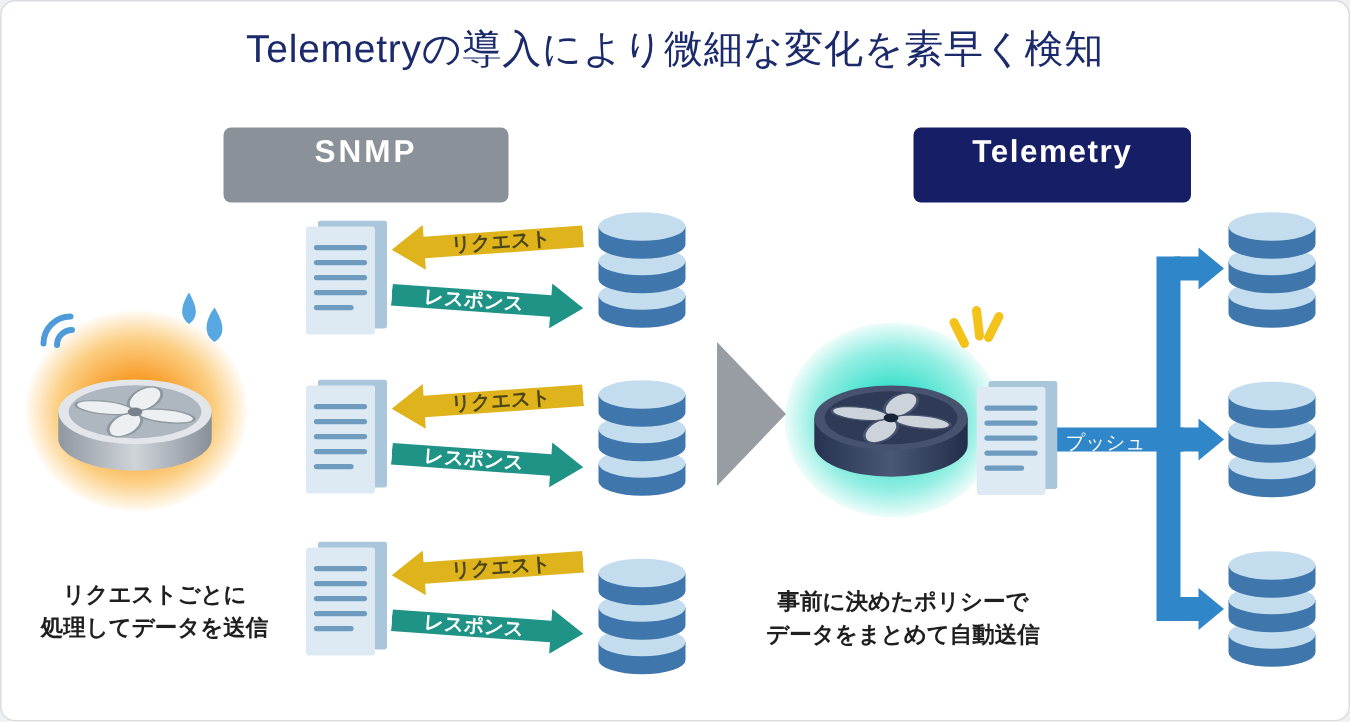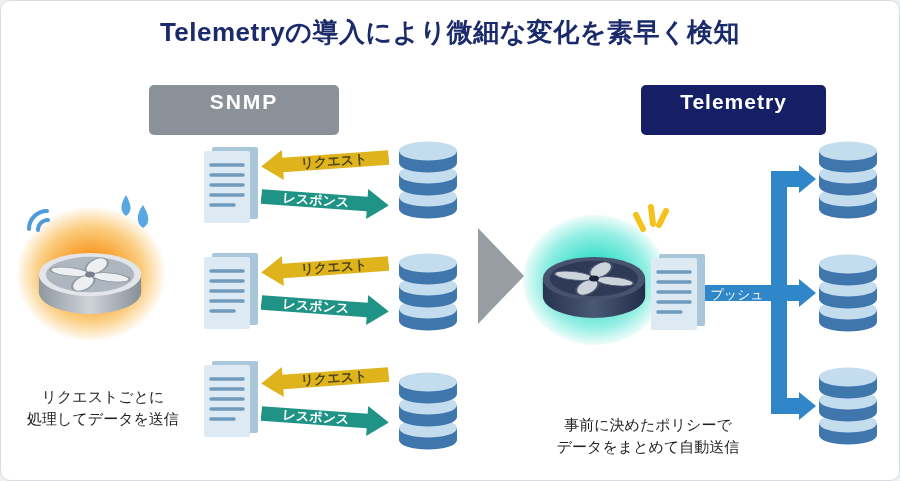--- a/index.html
+++ b/index.html
@@ -8,30 +8,30 @@
     font-family:"Liberation Sans","DejaVu Sans",sans-serif;
     width:900px; height:481px;
   }
   .canvas {
     position:relative; width:900px; height:481px;
     background:#ffffff; border:1px solid #d9dde2; border-radius:10px;
     overflow:hidden;
   }
   .title {
     position:absolute; top:14px; left:0; width:100%;
-    text-align:center; font-size:26px; font-weight:bold;
+    text-align:center; font-size:26px; font-weight:normal;
     color:#1b2a6b; letter-spacing:0.5px;
   }
   .badge {
     position:absolute; height:50px; line-height:34px; text-align:center;
     color:#ffffff; font-weight:bold; font-size:21px; border-radius:5px;
     letter-spacing:2px;
   }
   .badge-snmp { left:148px; top:84px; width:190px; background:#8b9199; }
-  .badge-telemetry { left:640px; top:84px; width:185px; background:#161f66; letter-spacing:1px; }
+  .badge-telemetry { left:608px; top:84px; width:185px; background:#161f66; letter-spacing:1px; }
 
   .glow { position:absolute; border-radius:50%; }
   .glow-orange {
     left:16px; top:206px; width:148px; height:134px;
     background:radial-gradient(ellipse at center, rgba(248,150,28,0.95) 22%, rgba(248,166,28,0.55) 50%, rgba(248,166,28,0) 72%);
   }
   .glow-teal {
     left:522px; top:214px; width:144px; height:130px;
     background:radial-gradient(ellipse at center, rgba(46,222,200,0.95) 22%, rgba(46,222,200,0.5) 52%, rgba(46,222,200,0) 74%);
   }
@@ -52,24 +52,24 @@
     padding-right:18px; transform:rotate(4deg);
   }
 
   .big-arrow {
     position:absolute; left:477px; top:227px; width:46px; height:96px;
     background:#989ca3; clip-path:polygon(0 0, 100% 50%, 0 100%);
   }
 
   .caption {
     position:absolute; text-align:center; font-size:15px; line-height:22px;
-    color:#1f1f1f; font-weight:400;
+    color:#1f1f1f; font-weight:700;
   }
   .caption-snmp { left:8px; top:385px; width:188px; }
-  .caption-telemetry { left:518px; top:390px; width:258px;margin-top:23px; }
+  .caption-telemetry { left:472px; top:390px; width:258px; }
 
   .push-connector { position:absolute; left:698px; top:155px; width:118px; height:266px; z-index:1; }
   .push-label {
     position:absolute; left:698px; top:285px; width:76px; z-index:3;
     text-align:center; color:#ffffff; font-size:13px; font-weight:normal;
   }
   .doc { position:absolute; width:54px; height:78px; z-index:2; }
   .db { position:absolute; width:66px; height:80px; z-index:2; }
   .router { position:absolute; width:118px; height:94px; z-index:2; }
   .deco { position:absolute; z-index:3; }

